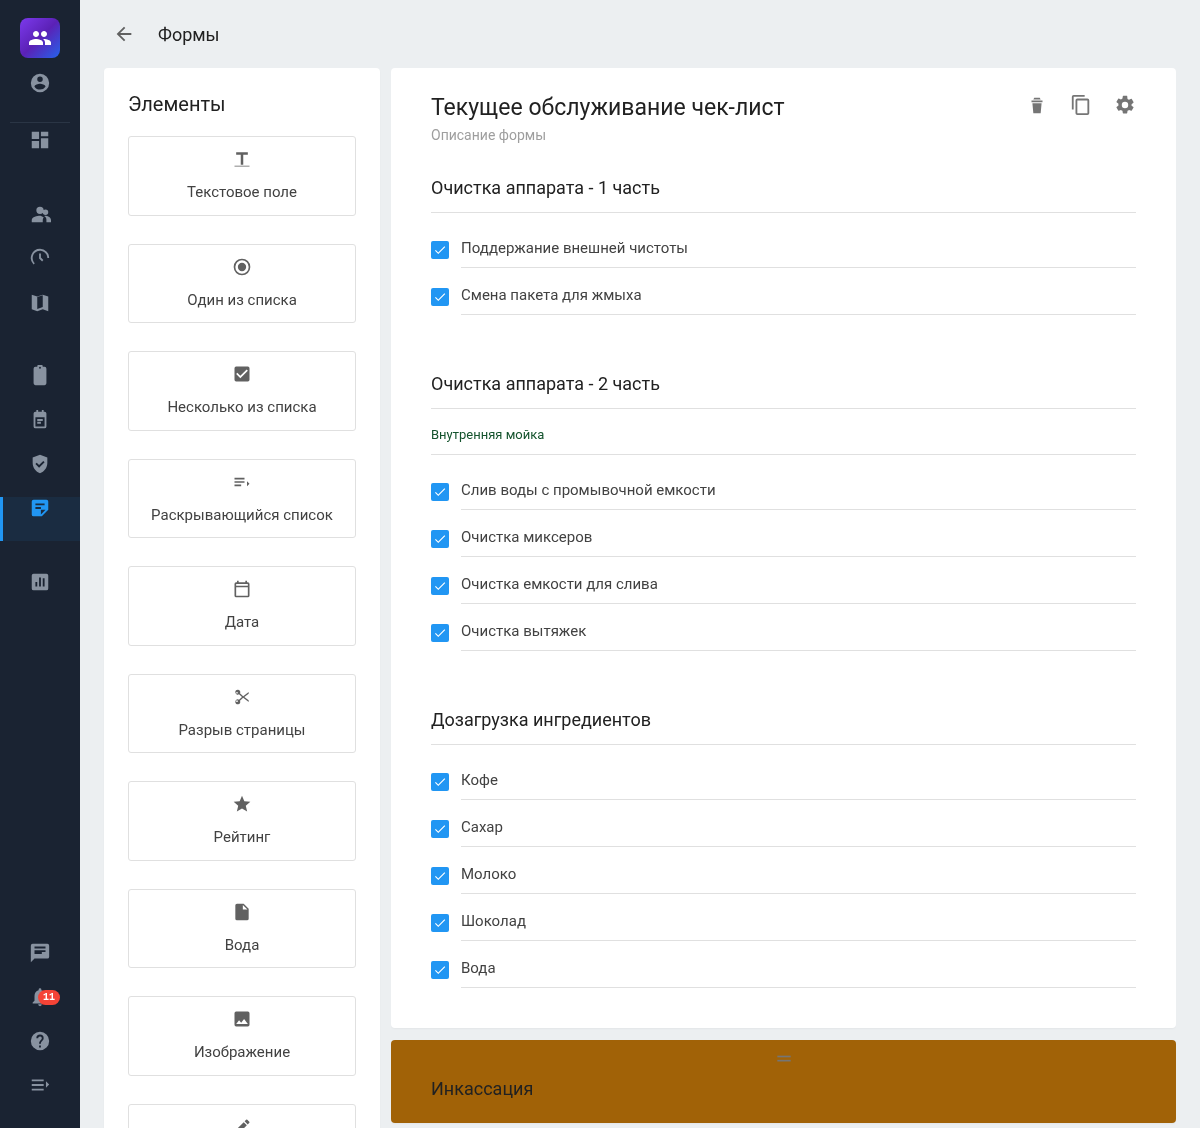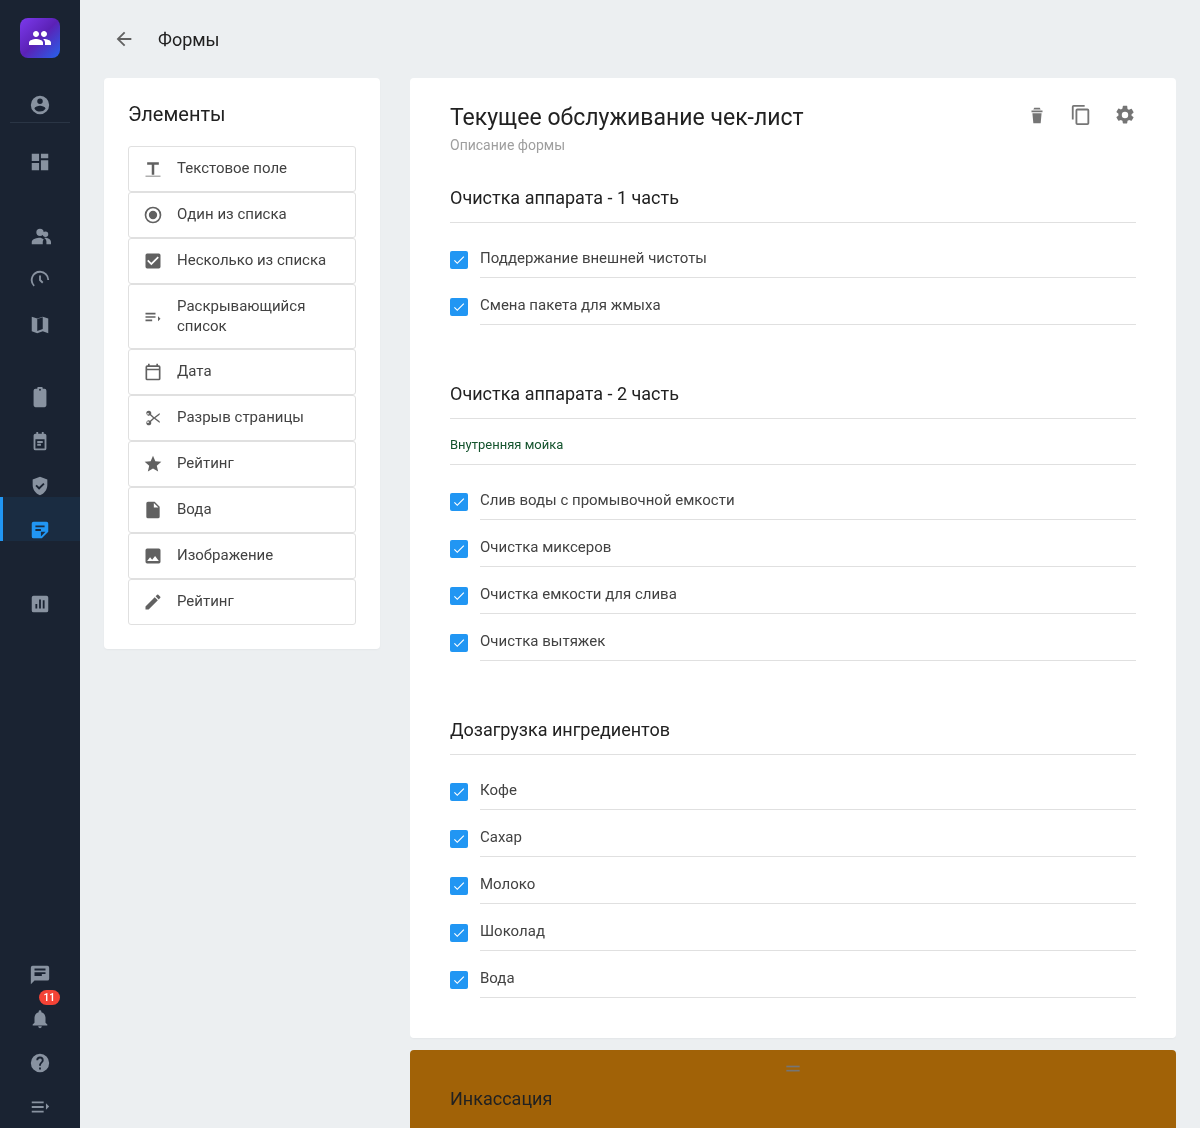--- a/index.html
+++ b/index.html
@@ -33,24 +33,25 @@
     display: flex;
     align-items: center;
     justify-content: center;
     color: #fff;
   }
   .nav-logo svg { width: 24px; height: 24px; fill: #fff; }
   .nav-item {
     width: 80px;
     height: 44px;
     display: flex;
-    align-items: flex-end;
+    align-items: flex-start;
     justify-content: center;
     color: #8892a0;
     cursor: pointer;
+    font-family: Liberation Mono, monospace;
   }
   .nav-item svg { width: 22px; height: 22px; fill: currentColor; }
   .nav-item.active { color: #2196f3; background: rgba(33,150,243,0.08); border-left: 3px solid #2196f3; padding-right:3px;}
   .nav-divider {
     width: 60px;
     height: 1px;
     background: #2a3545;
     margin: 6px 0;
   }
   .nav-bottom {
@@ -76,21 +77,21 @@
   }
 
   
   .main {
     flex: 1;
     display: flex;
     flex-direction: column;
     overflow: hidden;
   }
   .header {
-    height: 78px;
+    height: 68px;
     display: flex;
     align-items: center;
     padding: 0 28px;
     gap: 18px;
   }
   .back-btn {
     width: 32px;
     height: 32px;
     display: flex;
     align-items: center;
@@ -101,21 +102,21 @@
   .back-btn svg { width: 22px; height: 22px; fill: currentColor; }
   .header-title {
     font-size: 18px;
     color: #212121;
     font-weight: 400;
   }
   .content {
     flex: 1;
     display: flex;
     padding: 0 24px 0 24px;
-    gap: 30px;
+    gap: 11px;
     overflow: hidden;
   }
 
   
   .palette {
     width: 276px;
     background: #fff;
     border-radius: 4px;
     padding: 24px;
     align-self: flex-start;
@@ -127,25 +128,26 @@
     margin-bottom: 20px;
     color: #212121;
   }
   .palette-item {
     display: flex;
     align-items: center;
     gap: 14px;
     border: 1px solid #e0e0e0;
     border-radius: 3px;
     padding: 12px 14px;
-    margin-bottom: 0;
+    margin-bottom: 28px;
     cursor: grab;
     font-size: 15px;
     color: #424242;
     line-height: 1.3;
+    flex-direction: column;
   }
   .palette-item svg { width: 20px; height: 20px; fill: #616161; flex-shrink: 0; }
 
   
   .canvas {
     flex: 1;
     display: flex;
     flex-direction: column;
     gap: 12px;
     overflow-y: auto;

